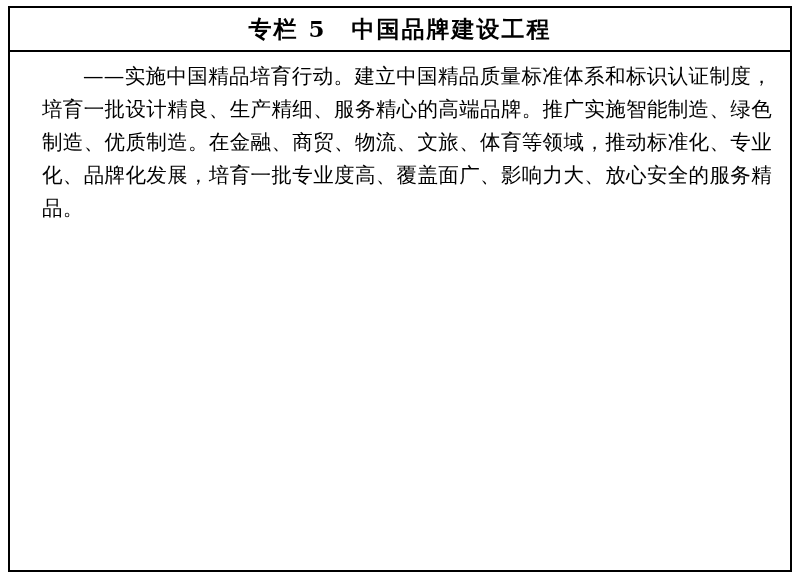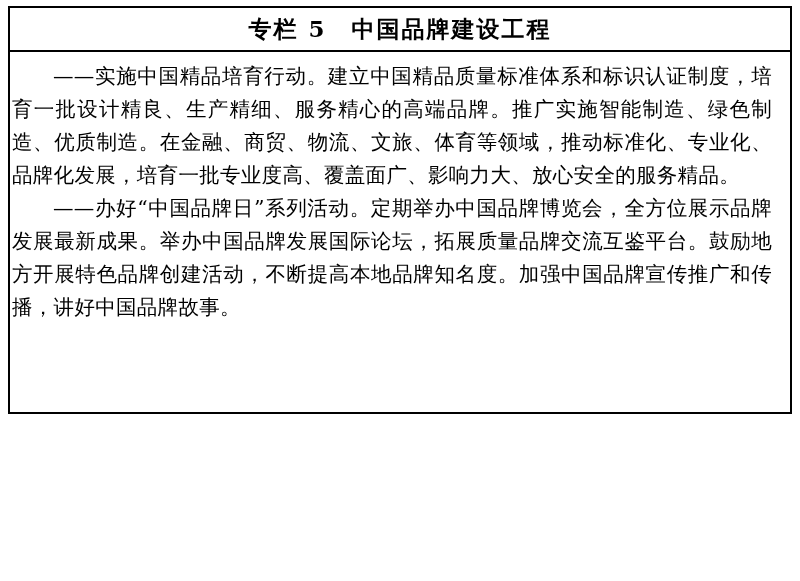--- a/index.html
+++ b/index.html
@@ -11,41 +11,41 @@
     width: 800px;
     height: 581px;
     font-family: "DejaVu Serif", "Liberation Serif", serif;
     color: #000000;
   }
   .box {
     position: absolute;
     left: 8px;
     top: 6px;
     width: 784px;
-    height: 408px;
+    height: 566px;
     border: 2px solid #000000;
     box-sizing: border-box;
     background: #ffffff;
   }
   .title-bar {
     height: 42px;
     border-bottom: 2px solid #000000;
     display: flex;
     align-items: center;
     justify-content: center;
   }
   .title-text {
     font-size: 23px;
     font-weight: bold;
     letter-spacing: 2px;
     font-family: "DejaVu Serif", "Liberation Serif", serif;
     white-space: pre;
   }
   .body-area {
-    padding: 8px 18px 0 2px;
+    padding: 8px 18px 0 32px;
   }
   .para {
     font-size: 20.5px;
     line-height: 33px;
     text-align: justify;
     text-justify: inter-ideograph;
     text-indent: 2em;
     margin: 0 0 0 0;
     letter-spacing: 0.3px;
     font-family: "DejaVu Serif", "Liberation Serif", serif;
@@ -53,15 +53,14 @@
 </style>
 </head>
 <body>
 
 <div class="box">
   <div class="title-bar">
     <div class="title-text">专栏 5　中国品牌建设工程</div>
   </div>
   <div class="body-area">
     <p class="para">——实施中国精品培育行动。建立中国精品质量标准体系和标识认证制度，培育一批设计精良、生产精细、服务精心的高端品牌。推广实施智能制造、绿色制造、优质制造。在金融、商贸、物流、文旅、体育等领域，推动标准化、专业化、品牌化发展，培育一批专业度高、覆盖面广、影响力大、放心安全的服务精品。</p>
-    <p class="para">——办好“中国品牌日”系列活动。定期举办中国品牌博览会，全方位展示品牌发展最新成果。举办中国品牌发展国际论坛，拓展质量品牌交流互鉴平台。鼓励地方开展特色品牌创建活动，不断提高本地品牌知名度。加强中国品牌宣传推广和传播，讲好中国品牌故事。</p>
   </div>
 </div>
 
 </body></html>

